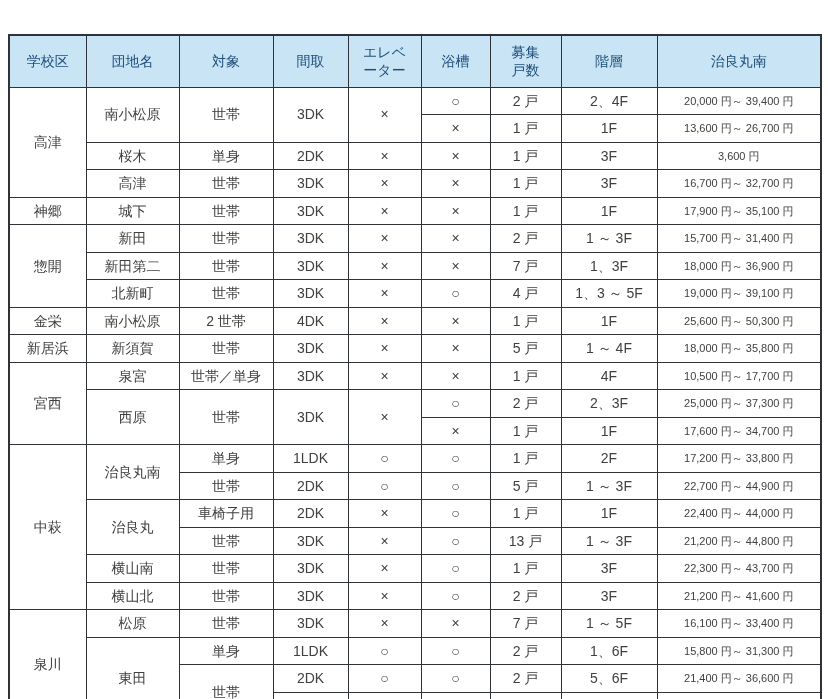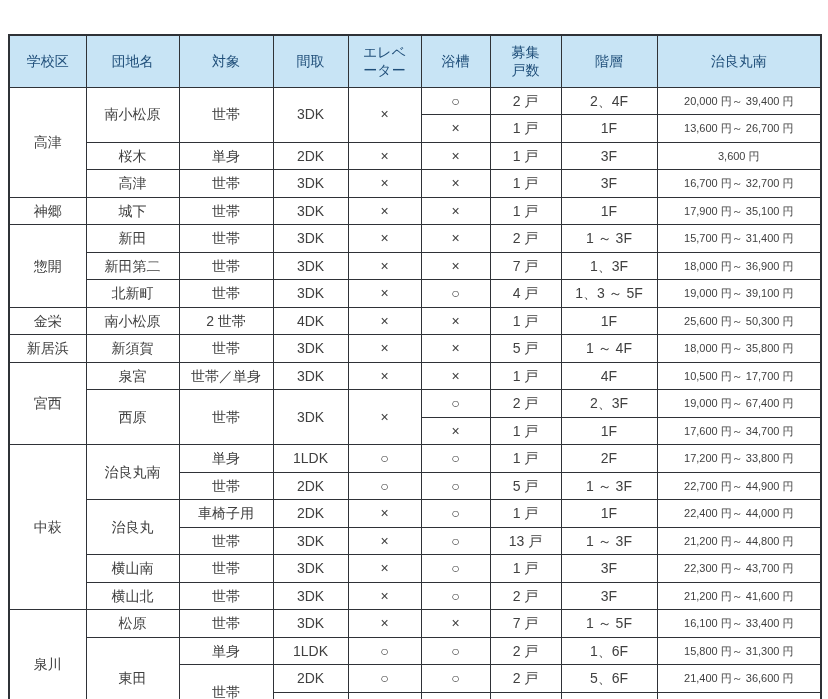--- a/index.html
+++ b/index.html
@@ -204,21 +204,21 @@
           <td class="cell-rent">10,500 円～ 17,700 円</td>
         </tr>
         <tr>
           <td rowspan="2" class="cell-complex-name">西原</td>
           <td rowspan="2" class="cell-target">世帯</td>
           <td rowspan="2" class="cell-floor-plan">3DK</td>
           <td rowspan="2" class="cell-elevator">×</td>
           <td class="cell-bathtub">○</td>
           <td class="cell-units">2 戸</td>
           <td class="cell-floors">2、3F</td>
-          <td class="cell-rent">19,000 円～ 67,400 円</td>
+          <td class="cell-rent">25,000 円～ 37,300 円</td>
         </tr>
         <tr>
           <td class="cell-bathtub">×</td>
           <td class="cell-units">1 戸</td>
           <td class="cell-floors">1F</td>
           <td class="cell-rent">17,600 円～ 34,700 円</td>
         </tr>
         <tr>
           <td rowspan="6" class="cell-school-district">中萩</td>
           <td rowspan="2" class="cell-complex-name">治良丸南</td>

